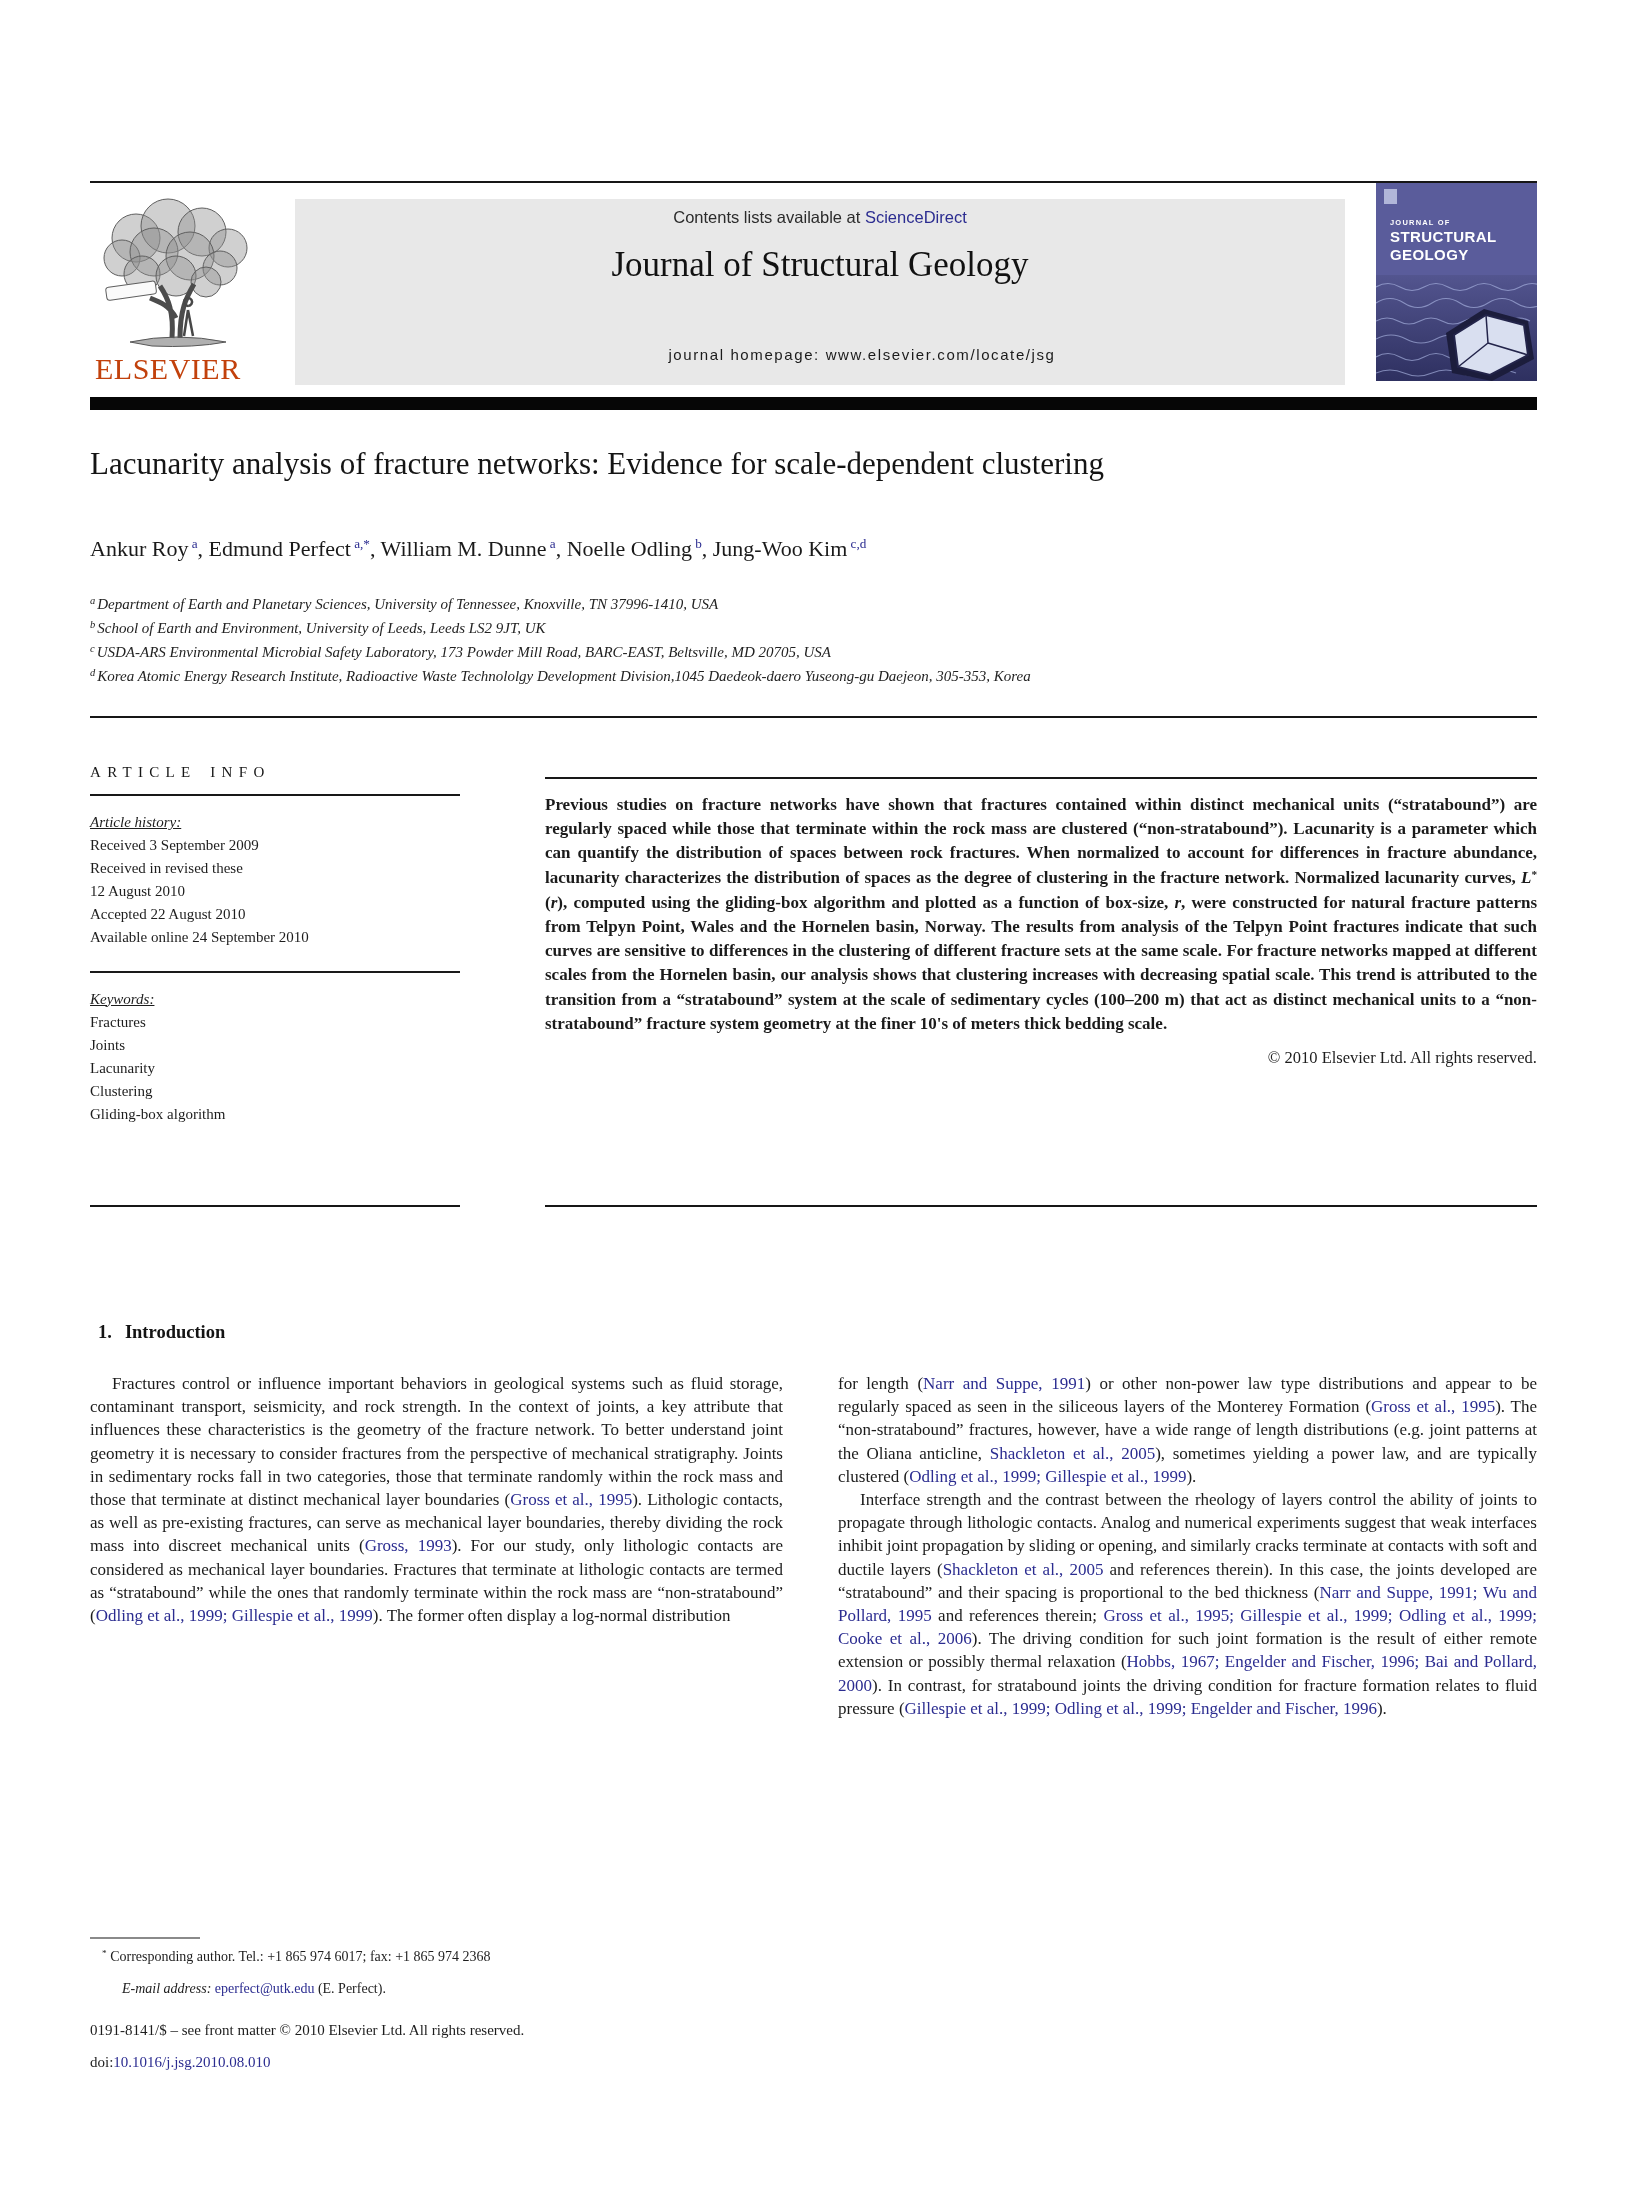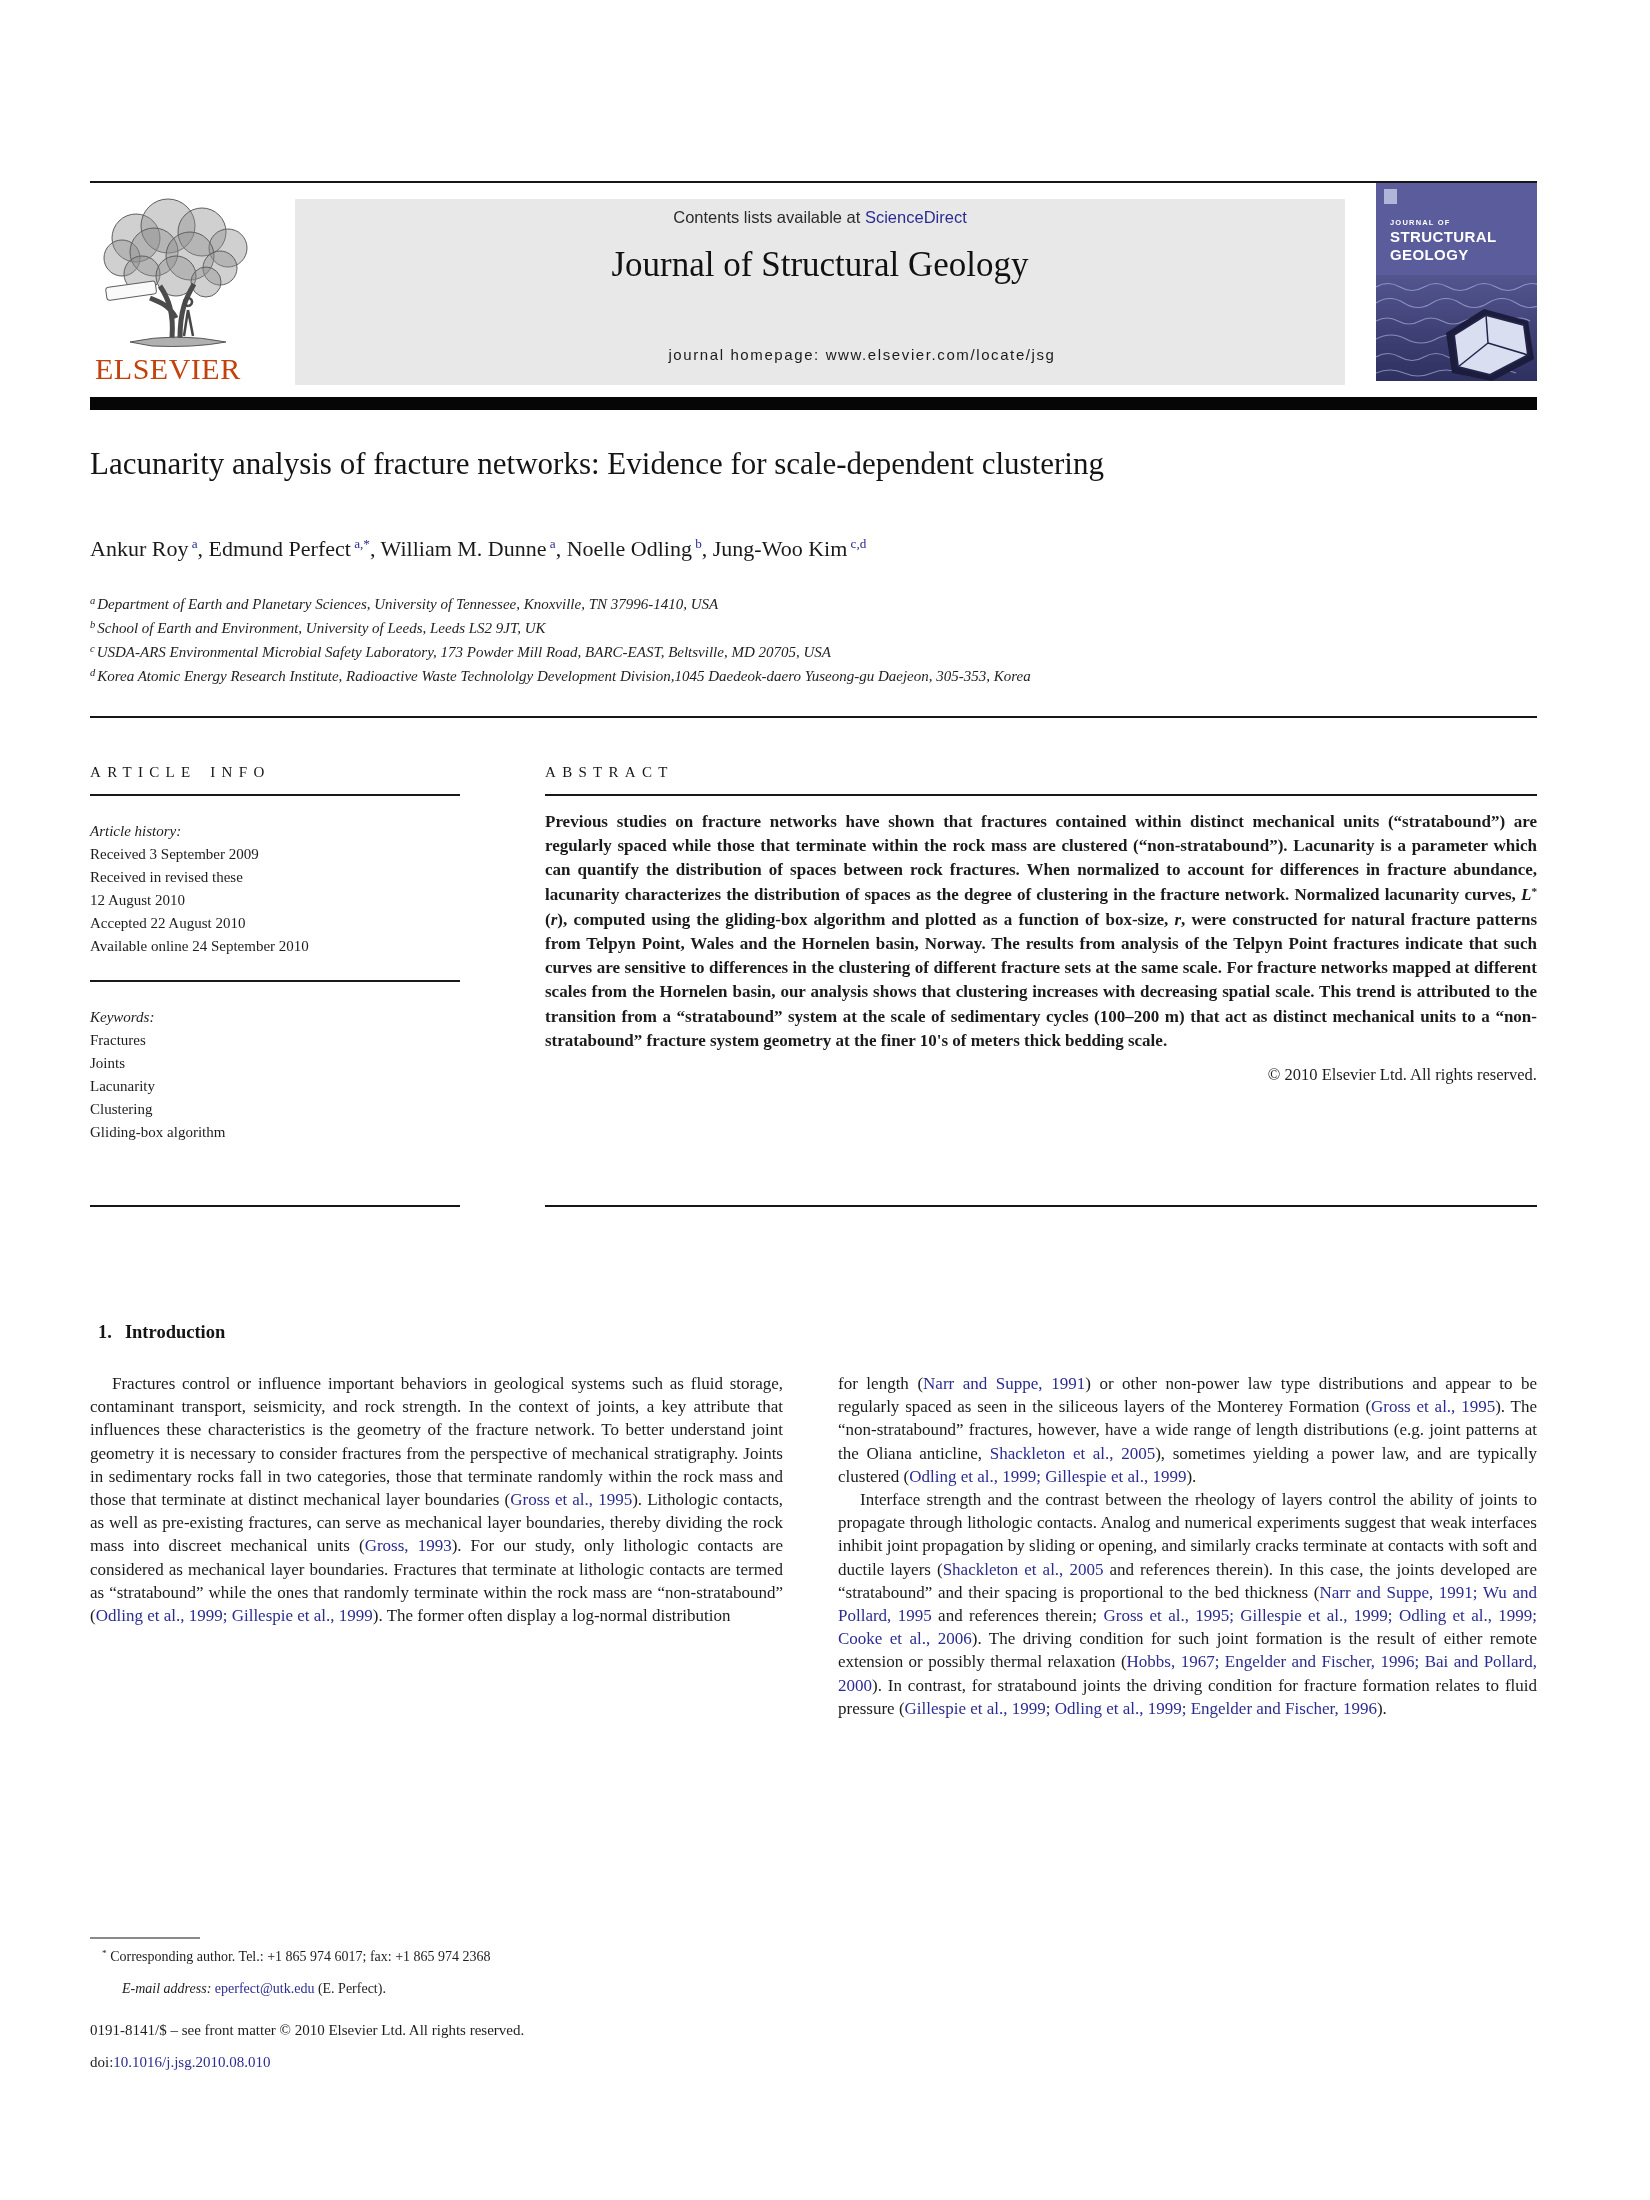--- a/index.html
+++ b/index.html
@@ -46,21 +46,21 @@
   .i{font-style:italic;}
   .affils{position:absolute;left:90px;top:593px;width:1447px;font-size:15px;
           font-style:italic;line-height:23px;color:#222;}
   .affils .asup{font-size:70%;position:relative;top:-5px;margin-right:2px;}
 
   
   .col-info{position:absolute;left:90px;top:764px;width:370px;}
   .col-abs{position:absolute;left:545px;top:764px;width:992px;}
   .sec-head{font-size:15px;letter-spacing:.42em;word-spacing:.25em;color:#161616;}
   .head-rule{margin-top:13px;height:2px;background:#181818;}
-  .label{font-style:italic;font-size:15px;margin-top:24px;line-height:23px;}
+  .label{font-style:italic;font-size:15px;margin-top:15px;line-height:23px;text-decoration:underline;}
   .line{font-size:15px;line-height:23px;}
   .mid-rule{height:1.5px;background:#1a1a1a;margin-top:22px;}
   .abs-text{margin-top:14px;font-size:17px;line-height:24.2px;text-align:justify;color:#1b1b1b;font-weight:bold;}
   .abs-copy{margin-top:12px;text-align:right;font-size:16.5px;}
 
   
   .intro-h{position:absolute;left:90px;top:1314px;margin:8px;font-size:18.5px;font-weight:bold;color:#141414;}
   .intro-h .num{margin-right:13px;}
   .colL{position:absolute;left:90px;top:1372px;width:693px;}
   .colR{position:absolute;left:838px;top:1372px;width:699px;}
@@ -169,21 +169,20 @@
     <div class="mid-rule"></div>
     <div class="label">Keywords:</div>
     <div class="line">Fractures</div>
     <div class="line">Joints</div>
     <div class="line">Lacunarity</div>
     <div class="line">Clustering</div>
     <div class="line">Gliding-box algorithm</div>
   </div>
 
   <div class="col-abs">
-    <div class="sec-head">ABSTRACT</div>
     <div class="head-rule"></div>
     <div class="abs-text"><span>Previous studies on fracture networks have shown that fractures contained within distinct mechanical units (“stratabound”) are regularly spaced while those that terminate within the rock mass are clustered (“non-stratabound”). Lacunarity is a parameter which can quantify the distribution of spaces between rock fractures. When normalized to account for differences in fracture abundance, lacunarity characterizes the distribution of spaces as the degree of clustering in the fracture network. Normalized lacunarity curves, </span><span class="i">L</span><span class="supk">*</span><span>(</span><span class="i">r</span><span>), computed using the gliding-box algorithm and plotted as a function of box-size, </span><span class="i">r</span><span>, were constructed for natural fracture patterns from Telpyn Point, Wales and the Hornelen basin, Norway. The results from analysis of the Telpyn Point fractures indicate that such curves are sensitive to differences in the clustering of different fracture sets at the same scale. For fracture networks mapped at different scales from the Hornelen basin, our analysis shows that clustering increases with decreasing spatial scale. This trend is attributed to the transition from a “stratabound” system at the scale of sedimentary cycles (100–200 m) that act as distinct mechanical units to a “non-stratabound” fracture system geometry at the finer 10's of meters thick bedding scale.</span></div>
     <div class="abs-copy">© 2010 Elsevier Ltd. All rights reserved.</div>
   </div>
 
   <div class="rule" id="rule-bot-left"></div>
   <div class="rule" id="rule-bot-right"></div>
 
   <h2 class="intro-h">
     <span class="num">1.</span><span>Introduction</span>

